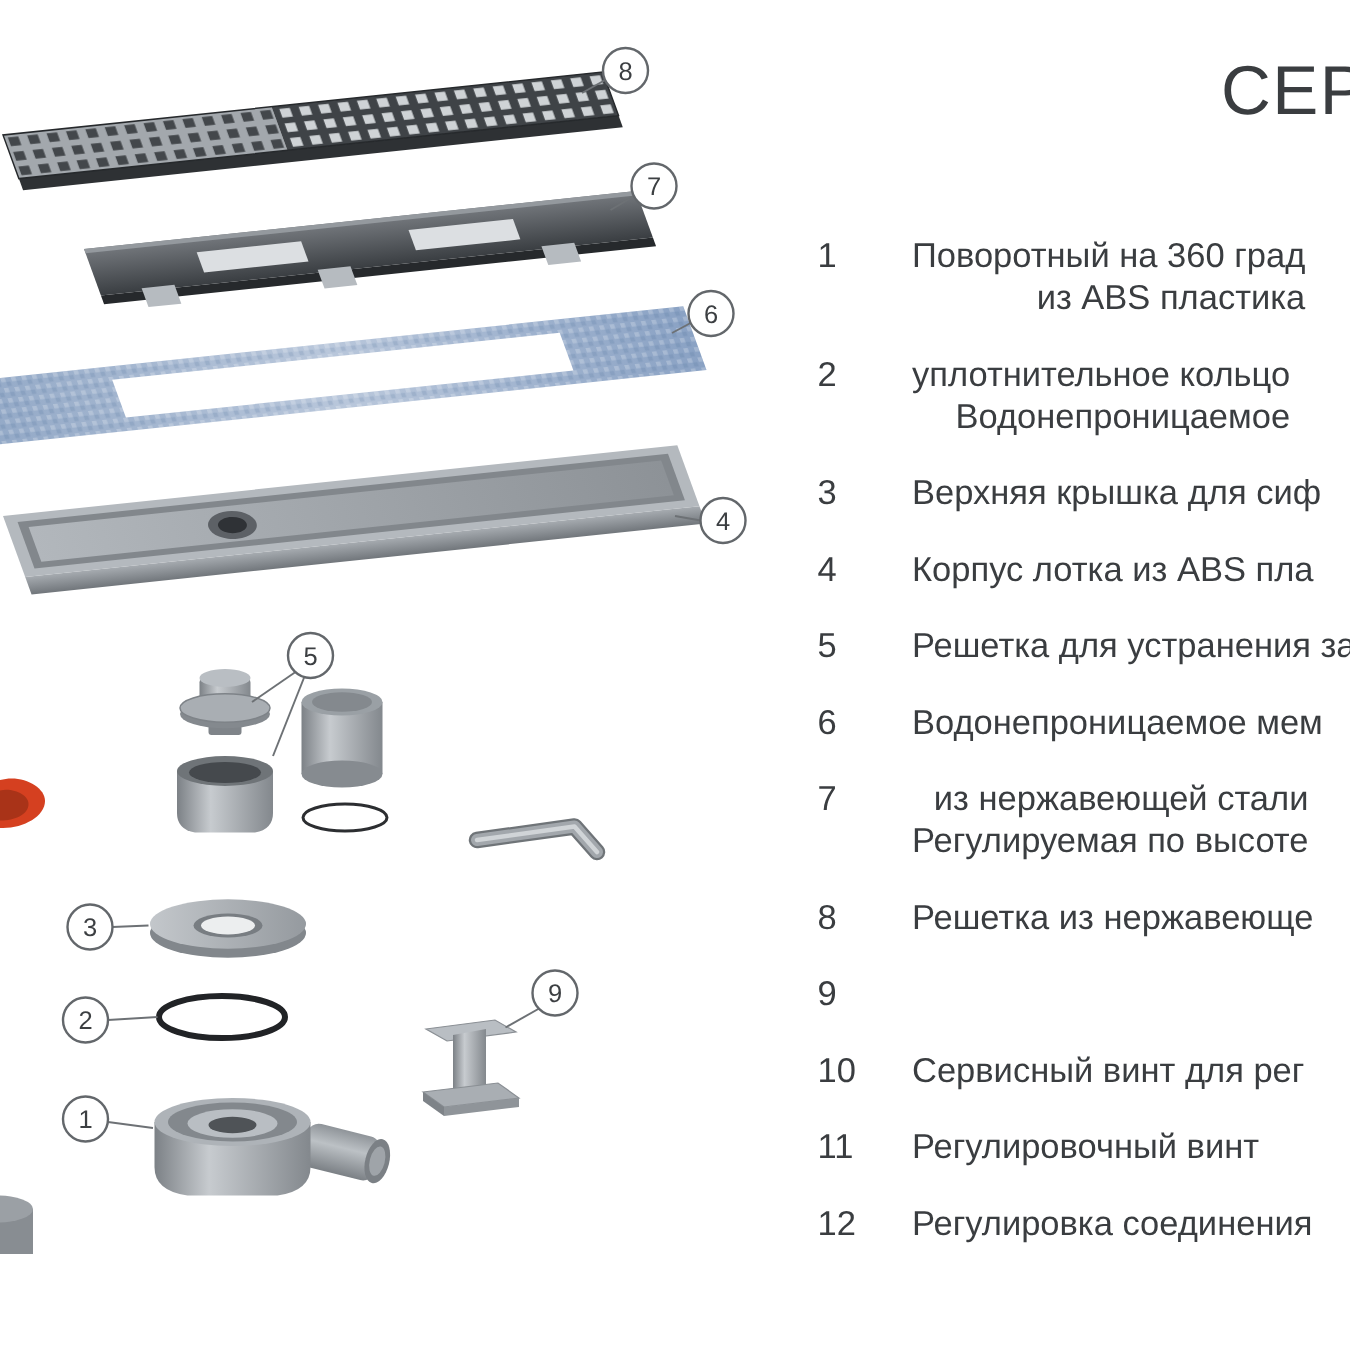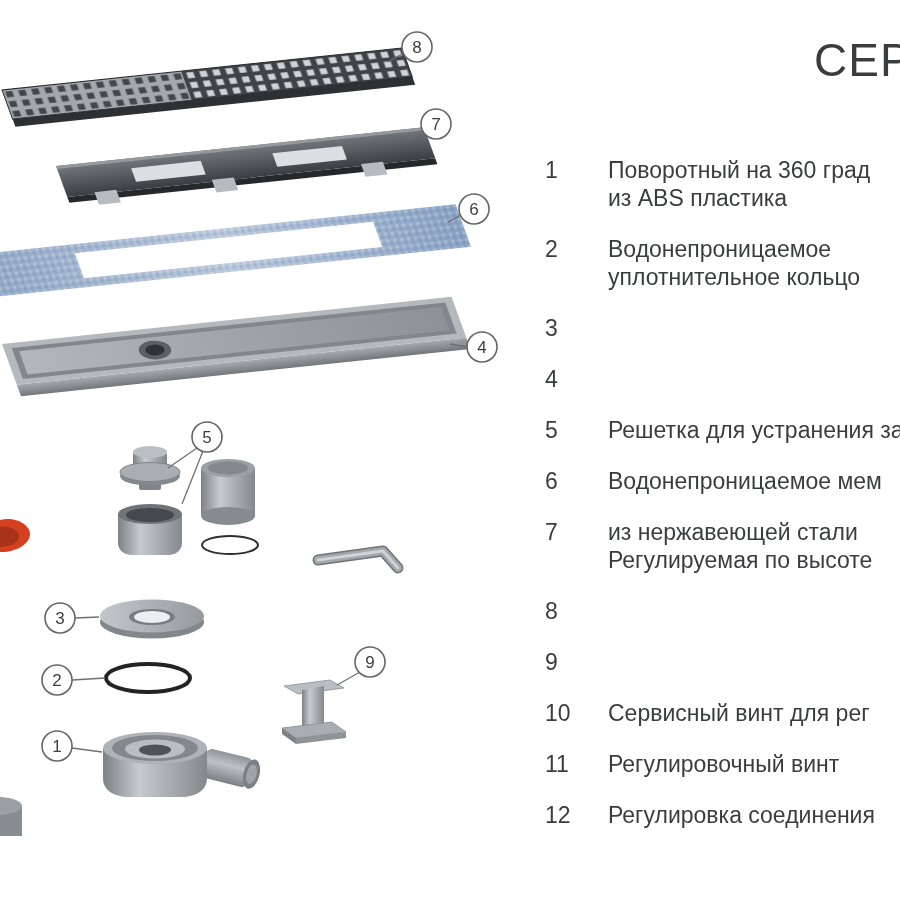--- a/index.html
+++ b/index.html
@@ -33,20 +33,21 @@
     width: 63px;
     font-size: 23px;
     line-height: 28px;
     color: #3a3d40;
   }
   .legend-text {
     font-size: 23px;
     line-height: 28px;
     white-space: nowrap;
     color: #3a3d40;
+    text-align: right;
   }
   .diagram { position: absolute; top: 0; left: 0; }
   .co-circle { fill: #ffffff; stroke: #63676b; stroke-width: 1.6; }
   .co-num {
     font-family: "Liberation Sans", sans-serif;
     font-size: 17px;
     fill: #3c3f42;
     text-anchor: middle;
   }
   .leader { stroke: #6d7175; stroke-width: 1.3; fill: none; }
@@ -257,31 +258,37 @@
     <div class="legend-num">1</div>
     <div class="legend-text">
       <div>Поворотный на 360 град</div>
       <div>из ABS пластика</div>
     </div>
   </div>
 
   <div class="legend-row">
     <div class="legend-num">2</div>
     <div class="legend-text">
+      <div>уплотнительное кольцо</div>
       <div>Водонепроницаемое</div>
-      <div>уплотнительное кольцо</div>
     </div>
   </div>
 
   <div class="legend-row">
     <div class="legend-num">3</div>
+    <div class="legend-text">
+      <div>Верхняя крышка для сиф</div>
+    </div>
   </div>
 
   <div class="legend-row">
     <div class="legend-num">4</div>
+    <div class="legend-text">
+      <div>Корпус лотка из ABS пла</div>
+    </div>
   </div>
 
   <div class="legend-row">
     <div class="legend-num">5</div>
     <div class="legend-text">
       <div>Решетка для устранения за</div>
     </div>
   </div>
 
   <div class="legend-row">
@@ -294,20 +301,23 @@
   <div class="legend-row">
     <div class="legend-num">7</div>
     <div class="legend-text">
       <div>из нержавеющей стали</div>
       <div>Регулируемая по высоте</div>
     </div>
   </div>
 
   <div class="legend-row">
     <div class="legend-num">8</div>
+    <div class="legend-text">
+      <div>Решетка из нержавеюще</div>
+    </div>
   </div>
 
   <div class="legend-row">
     <div class="legend-num">9</div>
   </div>
 
   <div class="legend-row">
     <div class="legend-num">10</div>
     <div class="legend-text">
       <div>Сервисный винт для рег</div>

